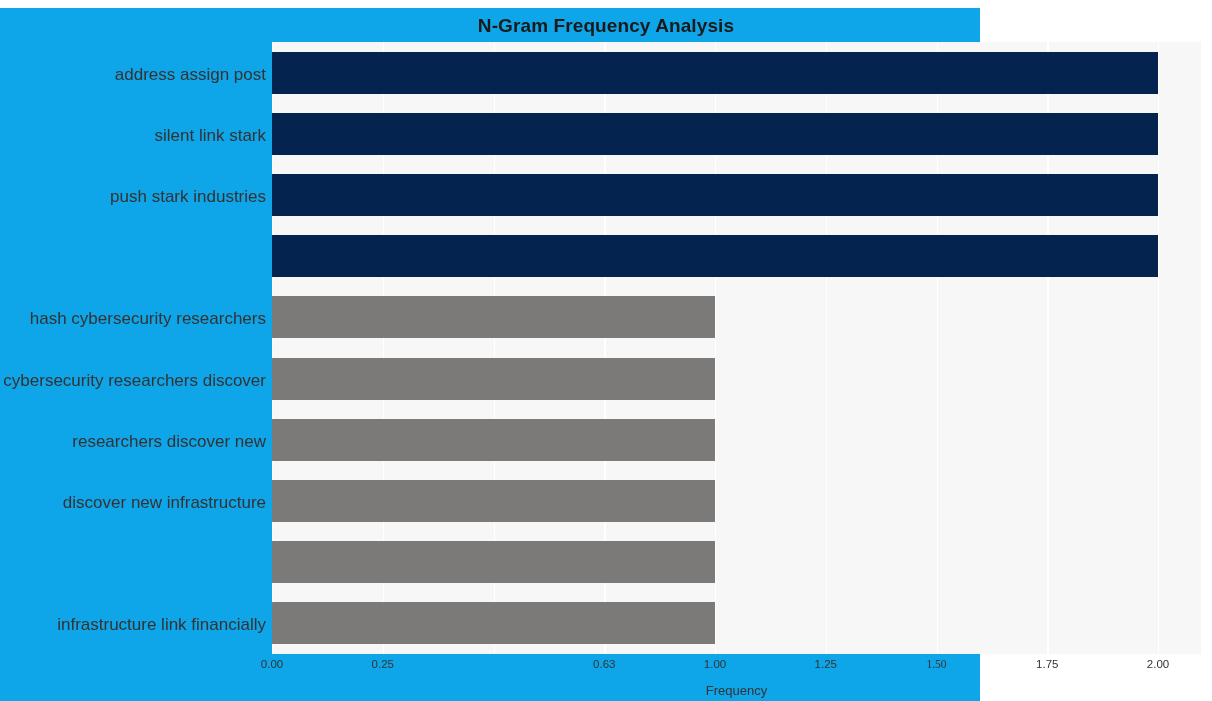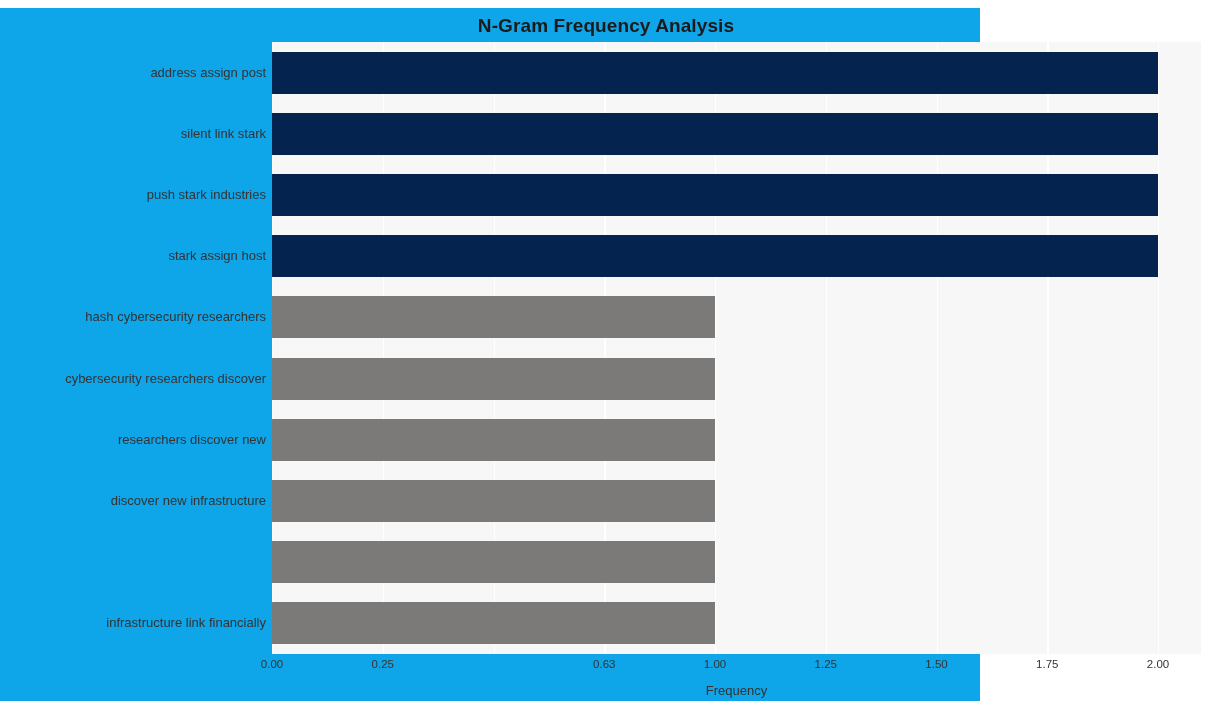--- a/index.html
+++ b/index.html
@@ -69,21 +69,21 @@
     left: 0;
     top: 34px;
     width: 266px;
     height: 612px;
   }
   .y-tick-label {
     position: absolute;
     right: 0;
     width: 266px;
     text-align: right;
-    font-size: 13px;
+    font-size: 17px;
     color: #333333;
     line-height: 1;
     white-space: nowrap;
   }
 
   
   #x-axis-labels {
     position: absolute;
     left: 272px;
     top: 650px;
@@ -139,35 +139,34 @@
         <div class="bar" title="discover new infrastructure: 1" style="top: 438px; width: 443px; background: rgb(123, 122, 120);"></div>
         <div class="bar" title="new infrastructure link: 1" style="top: 499.2px; width: 443px; background: rgb(123, 122, 120);"></div>
         <div class="bar" title="infrastructure link financially: 1" style="top: 560.4px; width: 443px; background: rgb(123, 122, 120);"></div>
       </div>
   </div>
 
   <div id="y-axis-labels">
       <div class="y-tick-label" style="top: 23.6px;">address assign post</div>
       <div class="y-tick-label" style="top: 84.8px;">silent link stark</div>
       <div class="y-tick-label" style="top: 146px;">push stark industries</div>
-      <div class="y-tick-label" style="top: 207.2px;">stark assign host</div>
       <div class="y-tick-label" style="top: 268.4px; padding-left: 21px;">hash cybersecurity researchers</div>
       <div class="y-tick-label" style="top: 390.8px;">researchers discover new</div>
       <div class="y-tick-label" style="top: 329.6px;">cybersecurity researchers discover</div>
       <div class="y-tick-label" style="top: 452px;">discover new infrastructure</div>
       <div class="y-tick-label" style="top: 574.4px;">infrastructure link financially</div>
     </div>
 
   <div id="x-axis-labels">
       <div class="x-tick-label" style="left: 0px;">0.00</div>
       <div class="x-tick-label" style="left: 110.75px;">0.25</div>
       <div class="x-tick-label" style="left: 221.5px; margin-top: 44px;">0.50</div>
       <div class="x-tick-label" style="left: 332.25px;">0.63</div>
       <div class="x-tick-label" style="left: 443px;">1.00</div>
       <div class="x-tick-label" style="left: 553.75px;">1.25</div>
-      <div class="x-tick-label" style="left: 664.5px;">1.50</div>
+      <div class="x-tick-label" style="left: 664.5px; font-family: Liberation Serif, serif;">1.50</div>
       <div class="x-tick-label" style="left: 775.25px;">1.75</div>
       <div class="x-tick-label" style="left: 886px;">2.00</div>
     </div>
 
   <div id="x-axis-title">Frequency</div>
 
 </div>
 
 </body></html>

